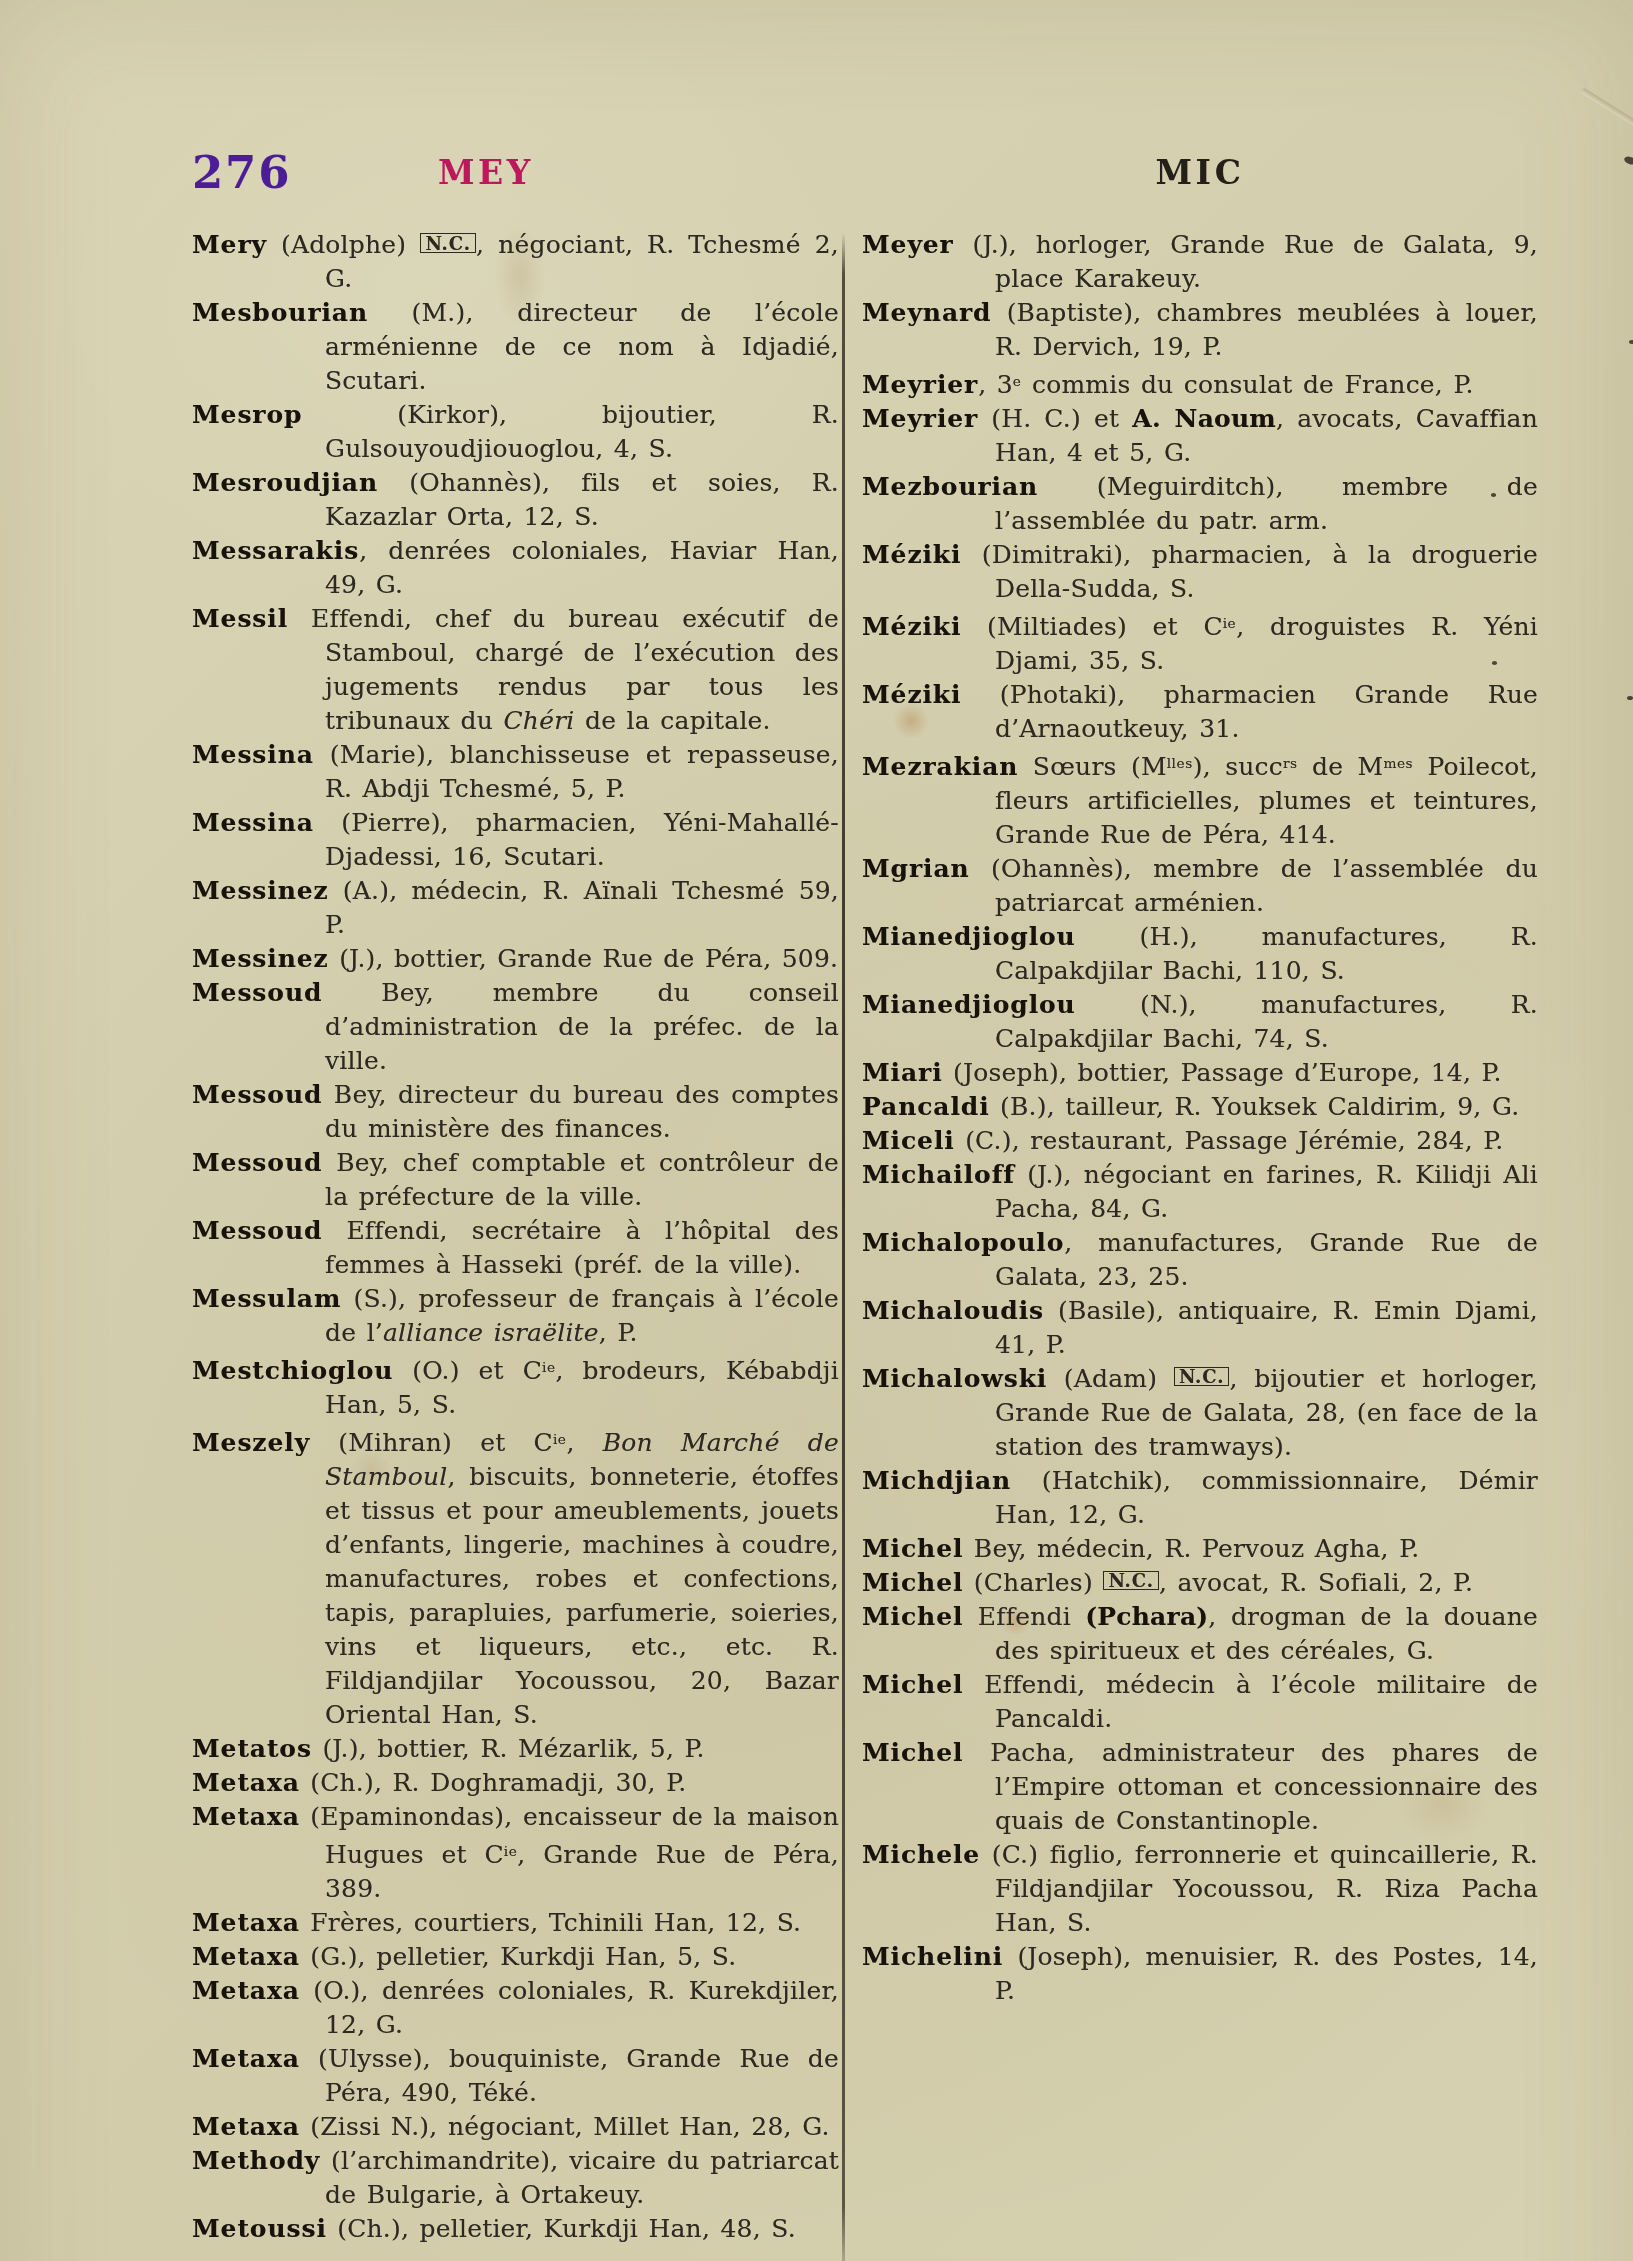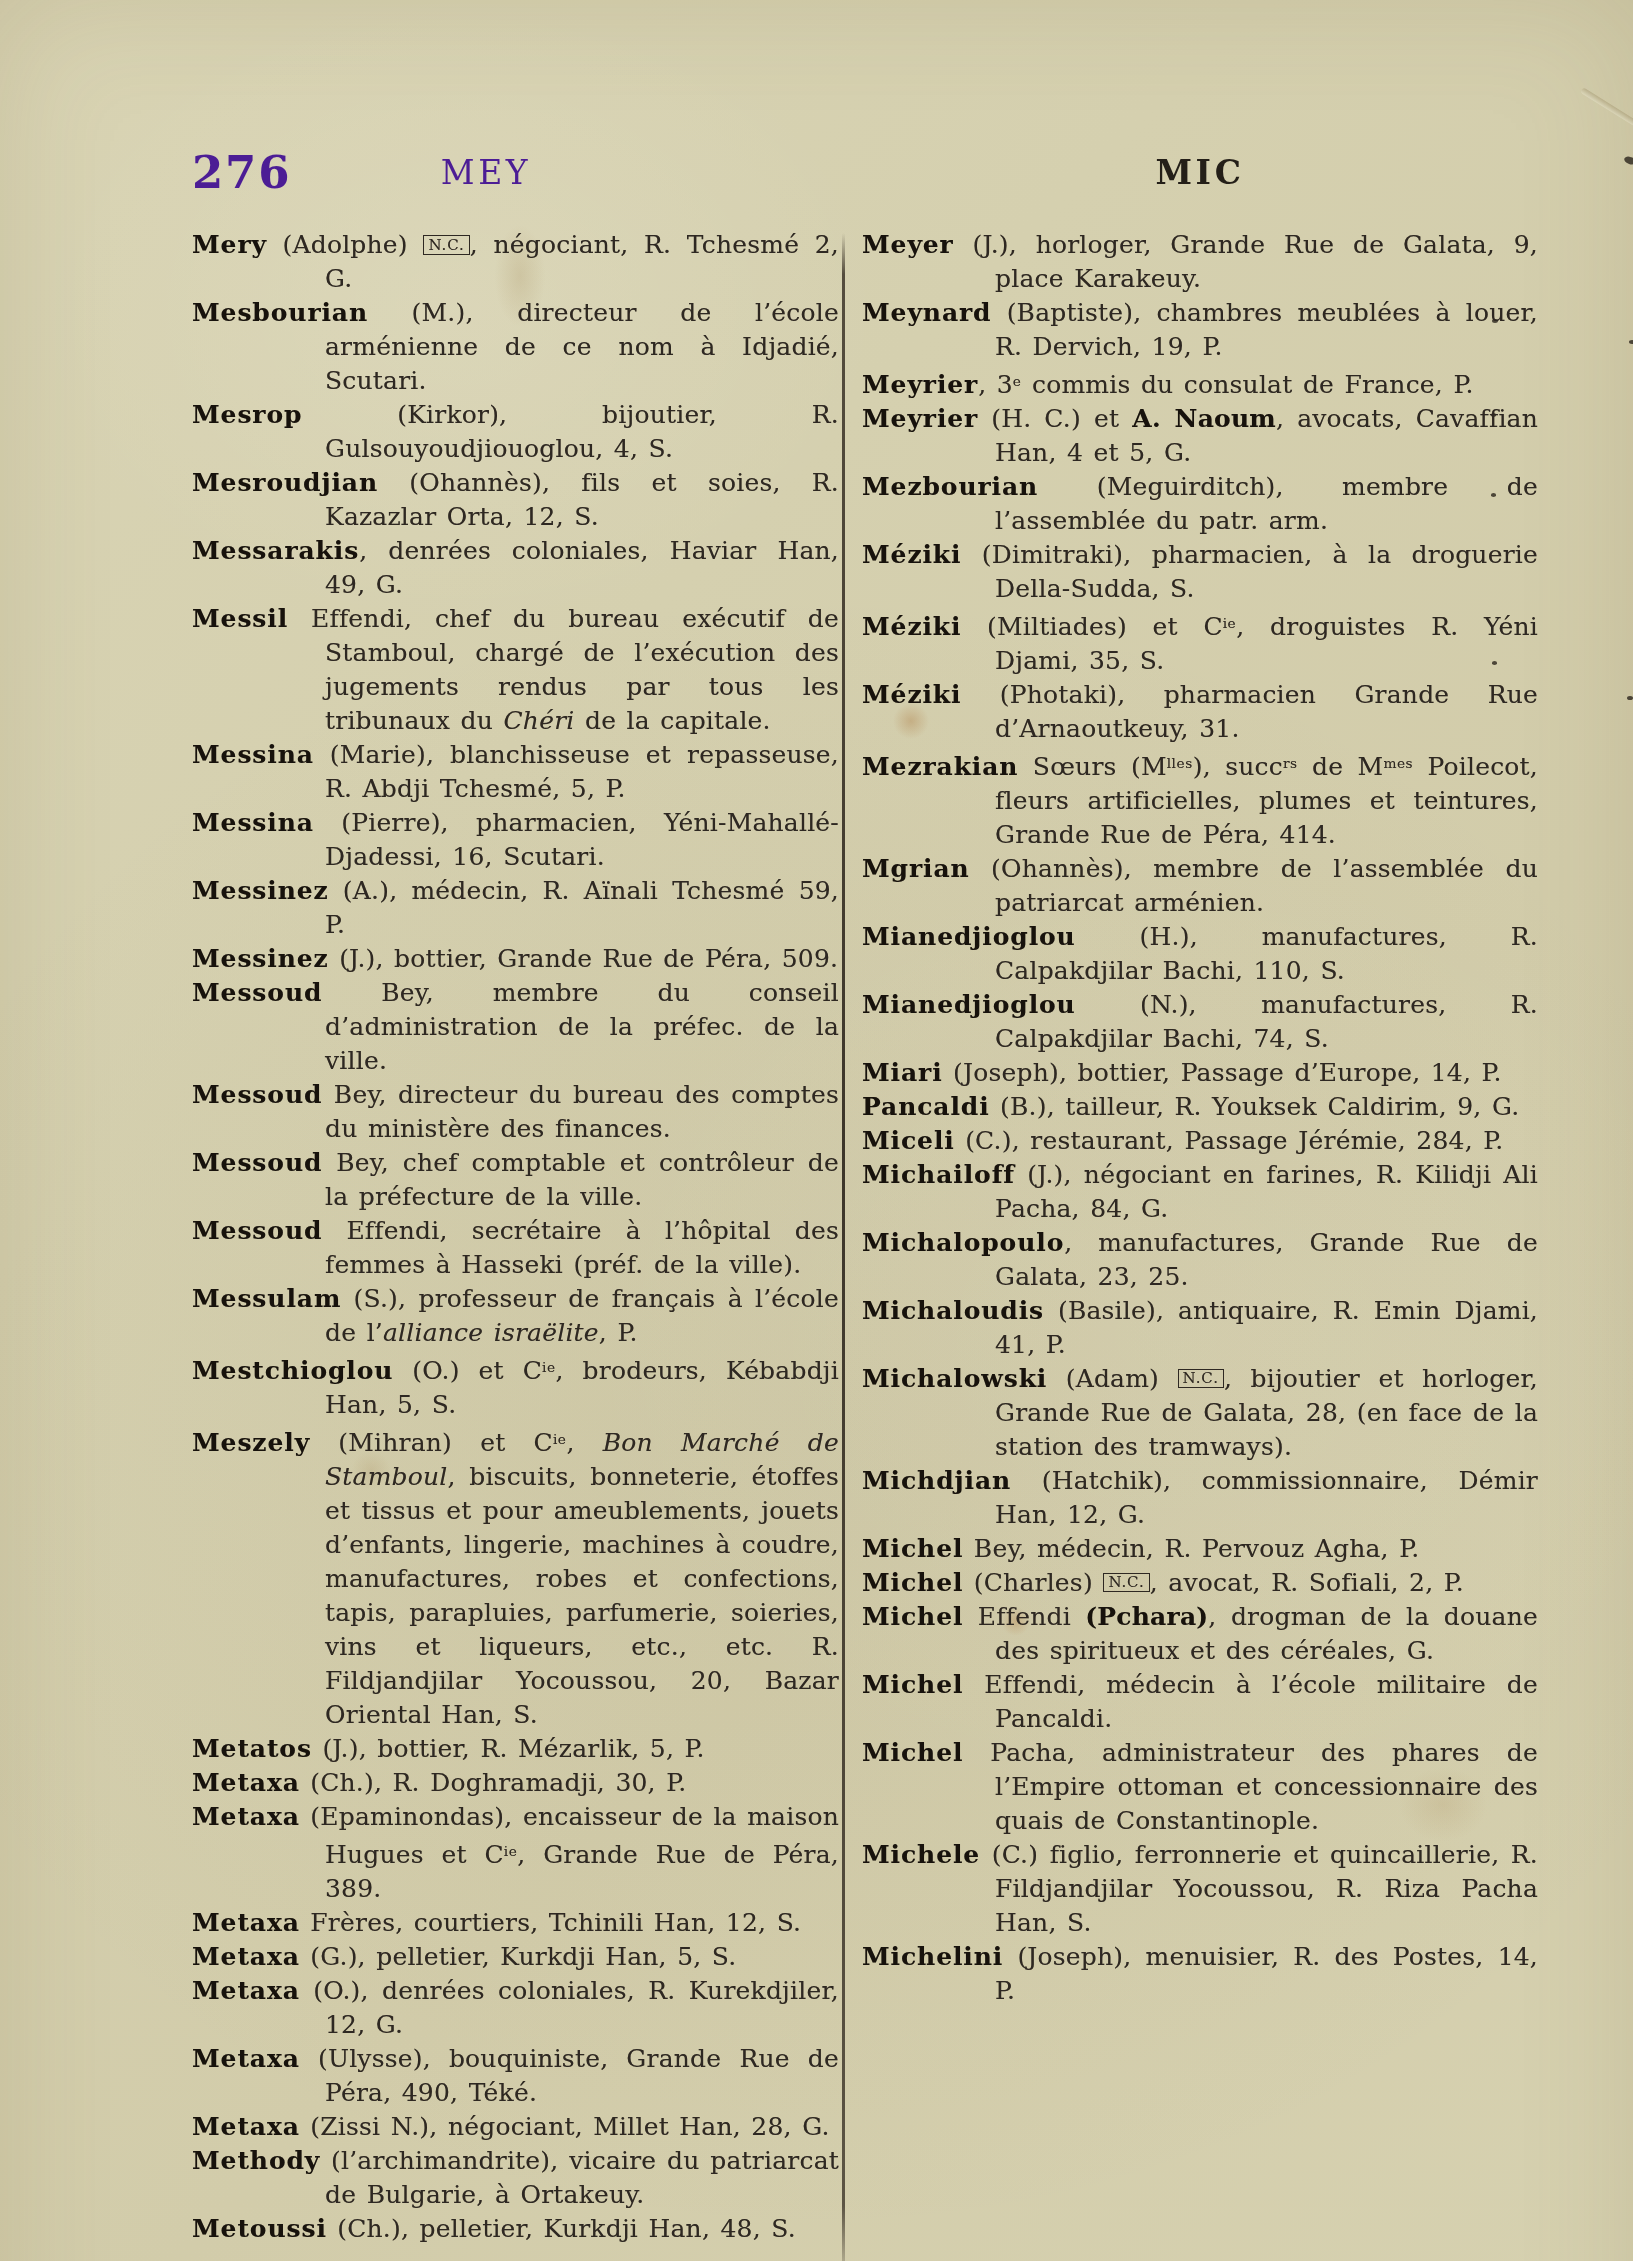--- a/index.html
+++ b/index.html
@@ -41,23 +41,23 @@
     letter-spacing: 1.8px;
     color: #4c1d95;
   }
   .head-left {
     position: absolute;
     left: 192px;
     width: 588px;
     top: 7.2px;
     text-align: center;
     font-size: 33px;
-    font-weight: normal;
+    font-weight: bold;
     letter-spacing: 3.6px;
-    color: #4c1d95;
+    color: #be185d;
   }
   .head-right {
     position: absolute;
     left: 862px;
     width: 676px;
     top: 7.2px;
     text-align: center;
     font-size: 33px;
     font-weight: bold;
     letter-spacing: 3.6px;
@@ -97,23 +97,23 @@
     -webkit-hyphens: auto;
     hyphens: auto;
   }
   .entry-name {
     font-weight: bold;
     letter-spacing: 0.9px;
     color: #17120c;
   }
   .badge {
     display: inline-block;
-    font-size: 15px;
+    font-size: 18px;
     line-height: 17px;
-    font-weight: normal;
+    font-weight: bold;
     border: 1.8px solid #2e2822;
     padding: 0.9px 4.1px 0 4.1px;
     letter-spacing: 0.9px;
     vertical-align: 3.2px;
     text-indent: 0;
   }
   .sup {
     font-size: 0.55em;
     vertical-align: 0.5em;
     letter-spacing: 0.5px;

